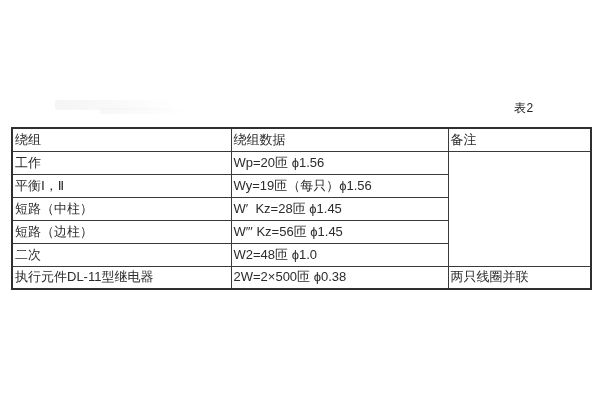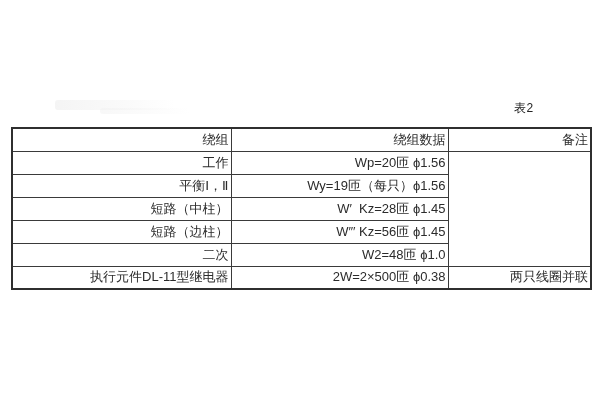--- a/index.html
+++ b/index.html
@@ -53,21 +53,21 @@
     background: #ffffff;
     border: 2px solid #2f2f2f;
   }
   table.winding-table col.c1 { width: 219px; }
   table.winding-table col.c2 { width: 217px; }
   table.winding-table col.c3 { width: 143px; }
   table.winding-table th,
   table.winding-table td {
     border: 1px solid #3a3a3a;
     height: 23px;
-    text-align: right;
+    text-align: left;
     vertical-align: middle;
     font-size: 13px;
     font-weight: normal;
     color: #2b2b2b;
     white-space: pre;
     overflow: hidden;
     padding: 0 2px;
   }
   table.winding-table th { font-weight: normal; }
 </style>

